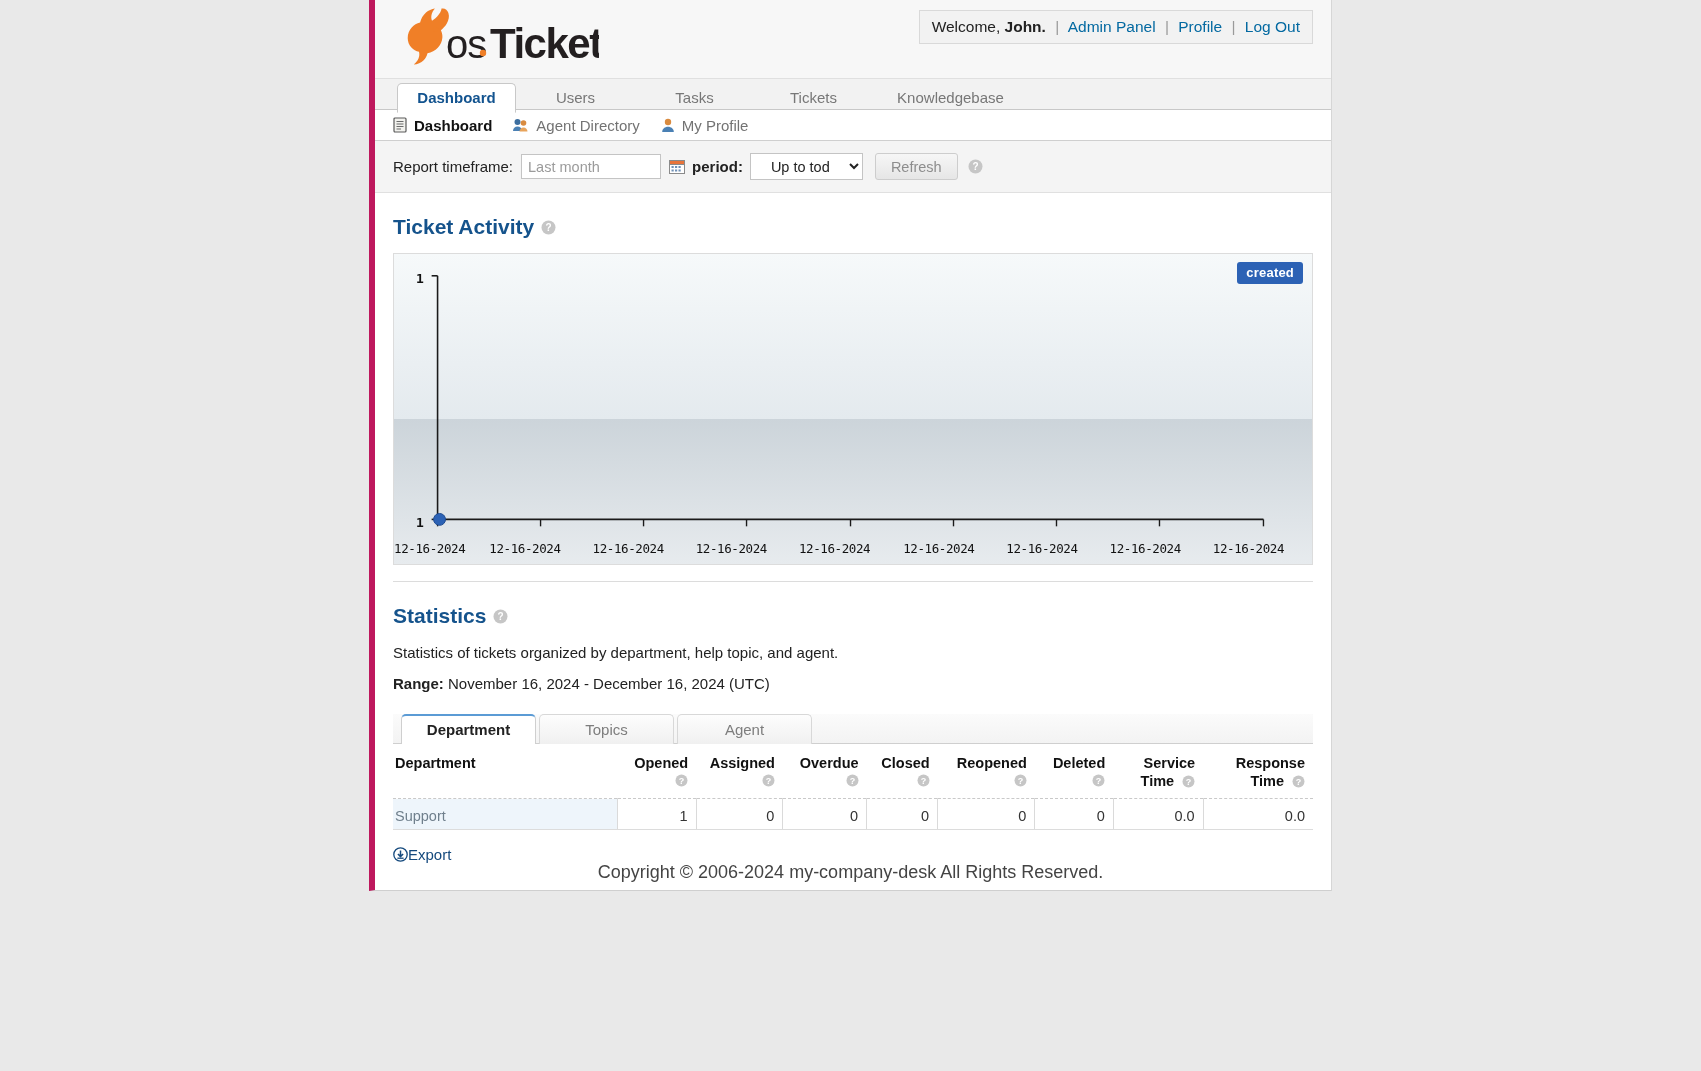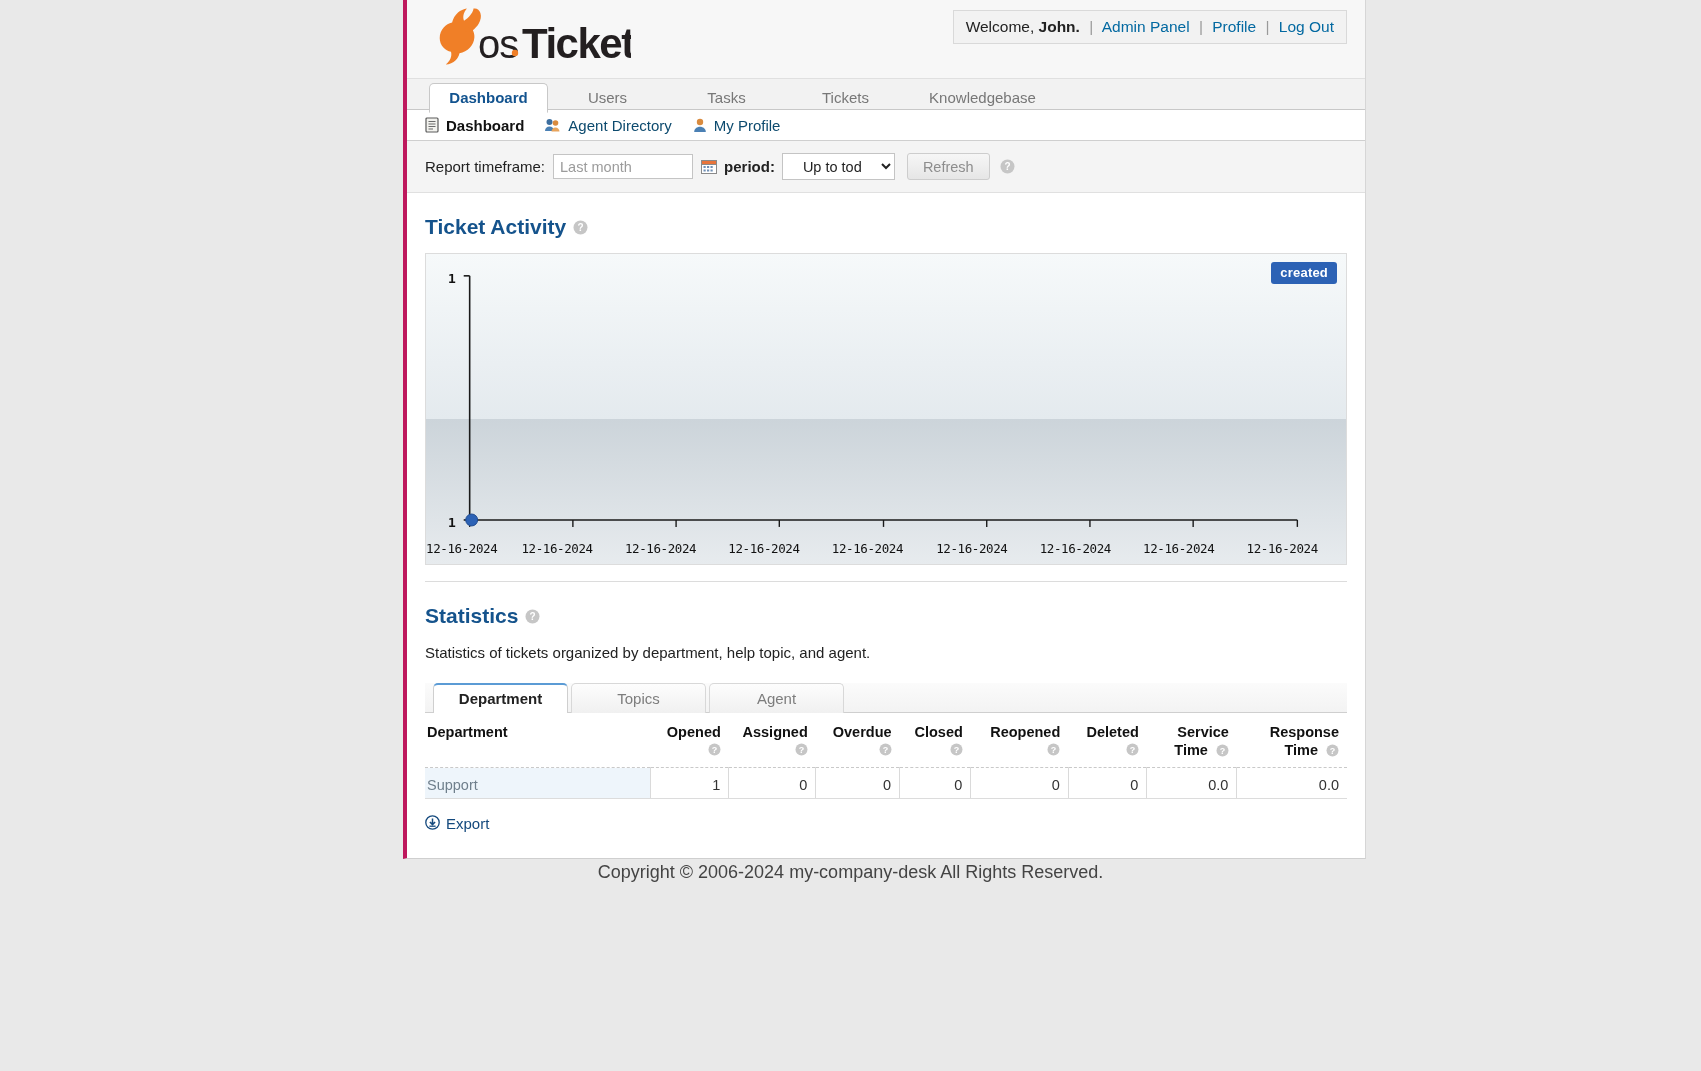--- a/index.html
+++ b/index.html
@@ -9,24 +9,23 @@
     background: #e9e9e9;
     font-family: "Liberation Sans", sans-serif;
     -webkit-font-smoothing: antialiased;
   }
   .page {
     position: absolute;
     left: 369px; top: 0;
     width: 963px;
     min-height: 850px;
     background: #fff;
-    border-left: 4px solid #be185d;
+    border-left: 6px solid #be185d;
     border-right: 1px solid #d6d6d6;
     border-bottom: 1px solid #cfcfcf;
-    margin-left: 34px;
   }
 
   
   .hdr {
     position: relative;
     height: 79px;
     background: #f7f7f7;
     border-bottom: 1px solid #e0e0e0;
   }
   .logo { position: absolute; left: 19px; top: 5px; width: 205px; height: 66px; }
@@ -86,21 +85,21 @@
     height: 31px;
     background: #fff;
     border-bottom: 1px solid #cfcfcf;
     display: flex;
     align-items: center;
     padding-left: 18px;
     gap: 20px;
   }
   .subnav .item {
     display: flex; align-items: center; gap: 6px;
-    font-size: 15px; color: #0c4a6e; cursor: pointer;
+    font-size: 15px; color: #737373; cursor: pointer;
   }
   .subnav .item.cur { font-weight: bold; color: #111; }
   .ico { display: inline-block; line-height: 0; }
 
   
   .tfbar {
     background: #f4f4f4;
     border-bottom: 1px solid #e0e0e0;
     padding: 12px 0 12px 18px;
     display: flex; align-items: center; gap: 0;
@@ -245,21 +244,21 @@
   table.stats td.name {
     text-align: left; color: #6f7f8c;
     background: #eef5fb;
     padding-left: 2px;
     border-left: none;
   }
   table.stats td:last-child { border-right: none; }
 
   .export {
     margin-top: 16px;
-    display: inline-flex; align-items: flex-start; gap: 6px;
+    display: inline-flex; align-items: center; 
     color: #14497d; font-size: 15px; cursor: pointer;
   }
 
   .footer {
     position: absolute;
     left: 369px; top: 862px; width: 963px;
     text-align: center;
     font-size: 18px; color: #444;
   }
 </style>
@@ -435,20 +434,24 @@
       <span class="ico help-ico">
         <svg width="15" height="15" viewBox="0 0 15 15">
             <circle cx="7.5" cy="7.5" r="7" fill="#c6c6c6"></circle>
             <text x="7.5" y="11.2" font-size="10" font-weight="bold" fill="#fff" text-anchor="middle" font-family="'Liberation Sans', sans-serif">?</text>
           </svg>
       </span>
     </h2>
 
     <p class="desc">Statistics of tickets organized by department, help topic, and agent.</p>
 
+    <p class="range">
+      <b>Range:</b>
+      <span>November 16, 2024 - December 16, 2024 (UTC)</span>
+    </p>
 
     <div class="innertabs">
       <div class="t active">Department</div>
       <div class="t">Topics</div>
       <div class="t">Agent</div>
     </div>
 
     <table class="stats">
       <thead>
         <tr>

